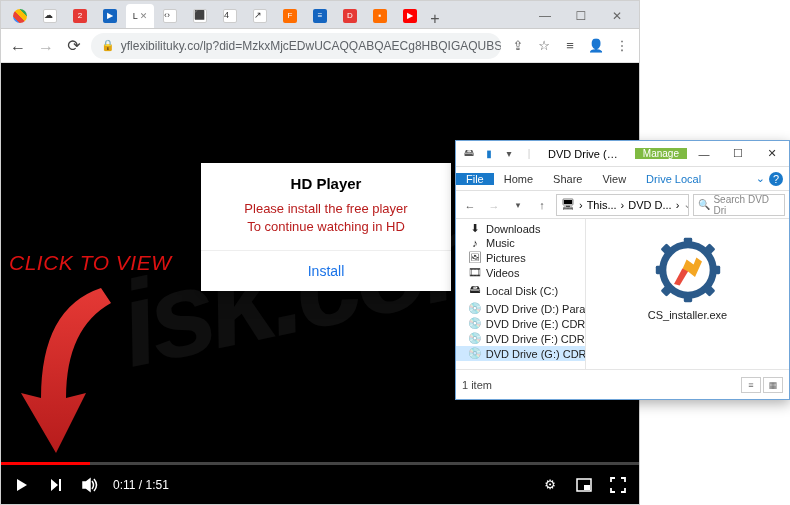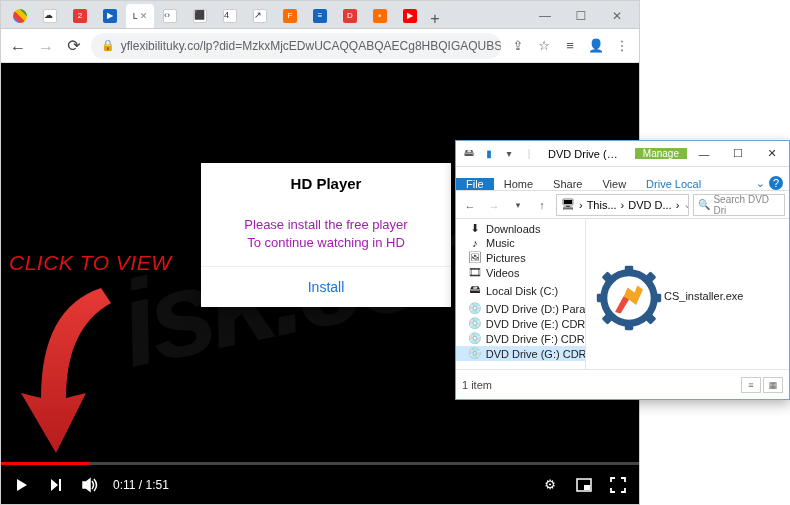--- a/index.html
+++ b/index.html
@@ -24,21 +24,21 @@
 
 
 .viewport { position: relative; width: 100%; height: calc(100% - 62px); background: #000; overflow: hidden; }
 .watermark { position: absolute; top: 50%; left: 50%; transform: translate(-50%, -50%) rotate(-12deg); font-size: 120px; font-weight: 700; color: rgba(255,255,255,0.06); letter-spacing: -6px; pointer-events: none; font-style: italic; }
 .click-view { position: absolute; left: 8px; top: 188px; color: #d11; font-weight: normal; font-style: italic; font-size: 21px; letter-spacing: 0.5px; text-shadow: 0 0 2px rgba(0,0,0,.6); }
 .arrow { position: absolute; left: 10px; top: 215px; width: 110px; height: 180px; pointer-events: none; }
 
 
 .modal { position: absolute; left: 200px; top: 100px; width: 250px; background: #fff; border-radius: 0; box-shadow: 0 4px 16px rgba(0,0,0,.5); text-align: center; font-size: 14px; }
 .modal h3 { font-size: 15px; padding: 12px 0 8px; font-weight: 600; }
-.modal .msg { font-size: 13px; color: #a21caf; padding: 0 14px 14px; line-height: 1.4; margin-top: 16px; }
+.modal .msg { font-size: 13px; color: #b91c1c; padding: 0 14px 14px; line-height: 1.4; }
 .modal .sep { border-top: 1px solid #eee; }
 .modal .install { color: #1a73e8; padding: 12px 0; font-size: 14px; cursor: pointer; }
 
 
 .controls { position: absolute; left: 0; right: 0; bottom: 0; height: 42px; }
 .progress { height: 3px; background: #444; position: relative; }
 .progress .played { position: absolute; left: 0; top: 0; height: 100%; width: 14%; background: #ff0000; }
 .cbar { height: 39px; display: flex; align-items: center; padding: 0 10px; color: #fff; gap: 12px; font-size: 13px; }
 .cbtn { width: 22px; height: 22px; display: flex; align-items: center; justify-content: center; fill: #fff; color: #fff; }
 .time { font-size: 12px; }
@@ -47,37 +47,37 @@
 
 .explorer { position: absolute; left: 455px; top: 140px; width: 335px; height: 260px; background: #fff; border: 1px solid #6fa4d8; box-shadow: 0 4px 12px rgba(0,0,0,.3); display: flex; flex-direction: column; }
 .exp-title { height: 26px; display: flex; align-items: center; font-size: 11px; border-bottom: 1px solid #e0e0e0; }
 .exp-qa { display: flex; gap: 2px; padding: 0 4px; }
 .exp-qa .q { width: 18px; height: 18px; display: flex; align-items: center; justify-content: center; color: #555; font-size: 10px; }
 .exp-title .ttl { padding: 0 6px; white-space: nowrap; overflow: hidden; text-overflow: ellipsis; flex: 0 1 auto; max-width: 120px; }
 .manage { background: #7fba42; color: #fff; padding: 0 8px; font-size: 10px; margin-left: 4px; }
 .exp-wbtns { margin-left: auto; display: flex; }
 .exp-wbtns .wb { width: 34px; height: 24px; display: flex; align-items: center; justify-content: center; color: #333; font-size: 11px; }
 
-.ribbon { height: 24px; display: flex; align-items: flex-end; font-size: 11px; border-bottom: 1px solid #e0e0e0; }
+.ribbon { height: 24px; display: flex; align-items: center; font-size: 11px; border-bottom: 1px solid #e0e0e0; }
 .rtab { padding: 0 10px; display: flex; align-items: center; color: #333; }
 .rtab.file { background: #1979ca; color: #fff; }
 .rtab.drive { color: #1979ca; }
 .rhelp { margin-left: auto; padding: 0 6px; display: flex; align-items: center; color: #1979ca; gap: 4px; font-size: 11px; }
 
 .exp-path { height: 28px; display: flex; align-items: center; padding: 0 4px; gap: 4px; font-size: 11px; border-bottom: 1px solid #e0e0e0; }
 .pn { width: 20px; height: 20px; display: flex; align-items: center; justify-content: center; color: #555; }
 .crumb-box { flex: 1; height: 22px; border: 1px solid #ccc; display: flex; align-items: center; padding: 0 4px; gap: 4px; overflow: hidden; white-space: nowrap; }
 .search-box { width: 92px; height: 22px; border: 1px solid #ccc; display: flex; align-items: center; padding: 0 4px; color: #888; gap: 3px; }
 
 .exp-body { flex: 1; display: flex; overflow: hidden; }
 .tree { width: 130px; border-right: 1px solid #e5e5e5; overflow: hidden; padding: 2px 0; }
 .tree-item { display: flex; align-items: center; gap: 4px; padding: 1px 4px 1px 12px; font-size: 11px; color: #222; white-space: nowrap; }
 .tree-item.sel { background: #cde8ff; }
 .tree-item .ti { width: 14px; text-align: center; font-size: 11px; }
-.file-area { flex: 1; padding: 8px; display: flex; flex-direction: row; align-items: center; }
+.file-area { flex: 1; padding: 8px; display: flex; flex-direction: column; align-items: center; }
 .file-icon { width: 70px; height: 70px; margin-top: 8px; }
 .file-name { font-size: 11px; margin-top: 4px; color: #222; }
 
 .statusbar { height: 30px; border-top: 1px solid #e5e5e5; display: flex; align-items: center; padding: 0 6px; font-size: 11px; color: #444; }
 .viewtoggles { margin-left: auto; display: flex; gap: 2px; }
 .vt { width: 20px; height: 16px; border: 1px solid #ccc; display: flex; align-items: center; justify-content: center; font-size: 9px; color: #666; }
 
 .favicon.g { background: linear-gradient(45deg,#4285f4 25%,#ea4335 25% 50%,#fbbc05 50% 75%,#34a853 75%); border-radius: 50%; }
 .favicon.c { background: #e53935; color:#fff; font-size:8px; line-height:14px; text-align:center; }
 .favicon.b { background: #1565c0; }

